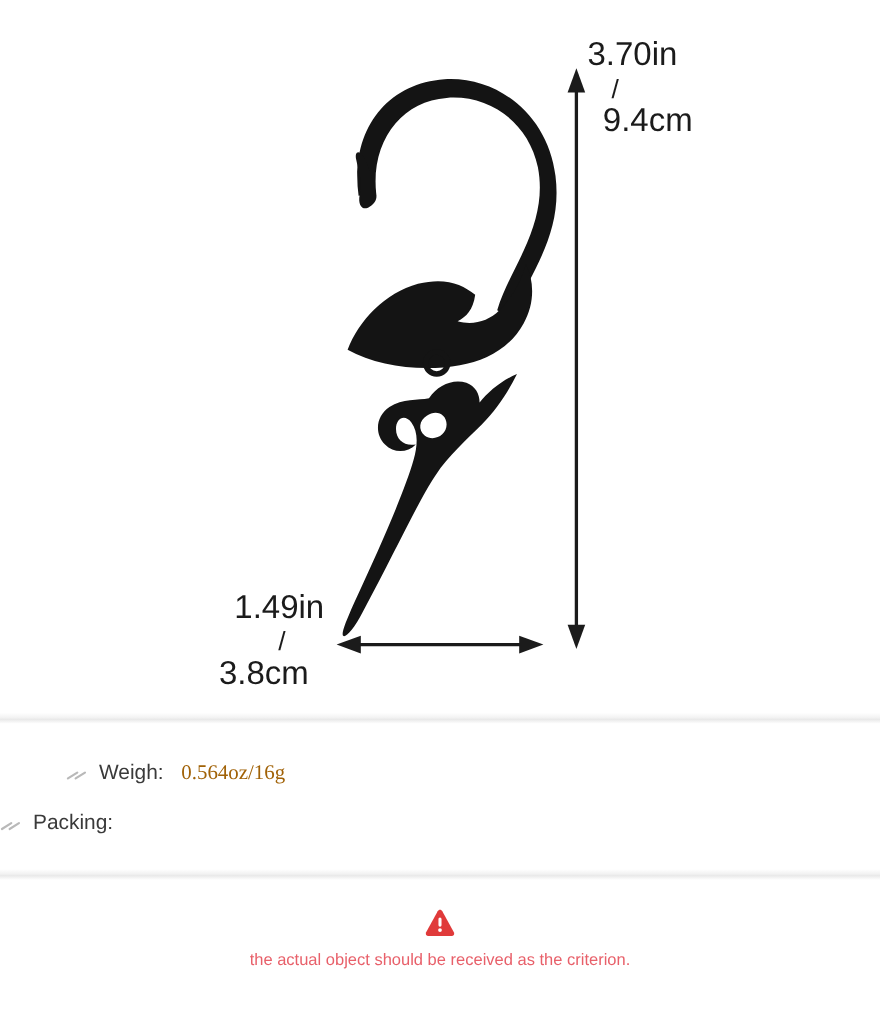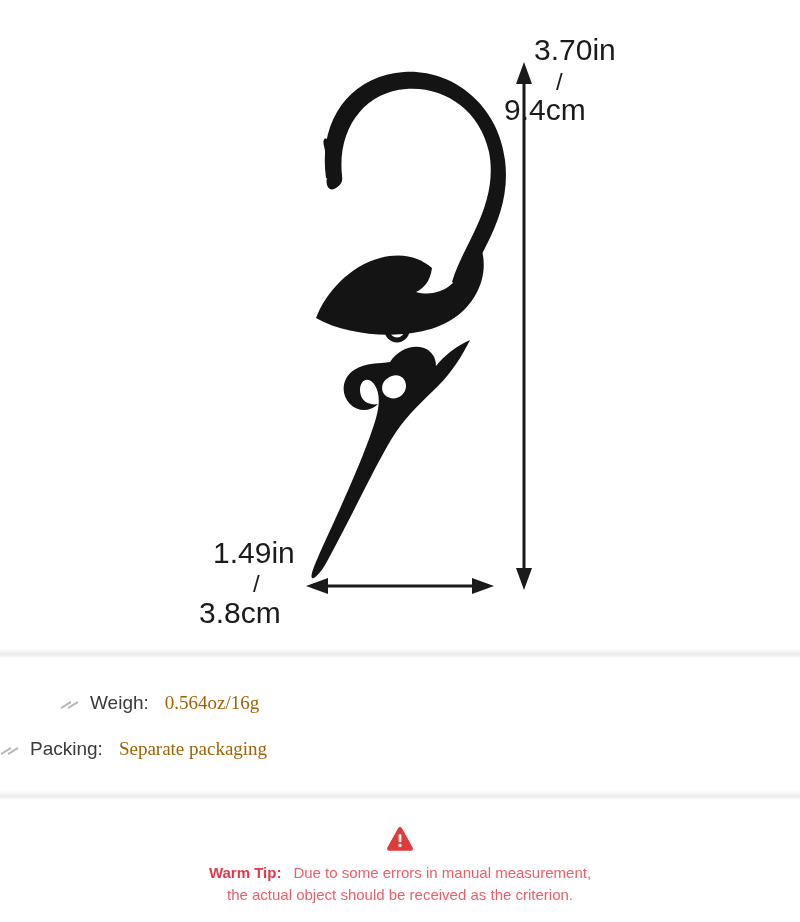--- a/index.html
+++ b/index.html
@@ -33,21 +33,21 @@
   .dim-label {
     position: absolute;
     font-family: Liberation Sans, sans-serif;
     font-size: 30px;
     color: #1b1b1b;
     white-space: nowrap;
     letter-spacing: 0px;
   }
   .dim-height-in { left: 534px; top: 33px; }
   .dim-height-slash { left: 556px; top: 68px; font-size: 24px; }
-  .dim-height-cm { left: 504px; top: 93px; }
+  .dim-height-cm { left: 548px; top: 93px; }
 
   .dim-width-in { left: 213px; top: 536px; }
   .dim-width-slash { left: 253px; top: 570px; font-size: 24px; }
   .dim-width-cm { left: 199px; top: 596px; }
 
   
   .divider {
     width: 800px;
     height: 10px;
     background: linear-gradient(to bottom, #ffffff 0%, #f2f2f2 45%, #e9e9e9 60%, #ffffff 100%);
@@ -230,30 +230,26 @@
     </div>
   </div>
 
   <div class="specs-row">
     <div class="spec-cell right">
       <span class="spec-mark">
           <span class="s1"></span>
           <span class="s2"></span>
         </span>
       <span class="spec-label">Packing:</span>
-      <span class="spec-value">Separate packaging</span>
     </div>
   </div>
 </div>
 
 <div class="divider"></div>
 
 <div class="tip-area">
   <svg class="tip-icon" viewBox="0 0 28 26">
     <path d="M14 1 C15 1 15.6 1.6 16.1 2.5 L26.6 21.4 C27.4 22.9 26.6 24.6 25 24.8 L3 24.8 C1.4 24.6 0.6 22.9 1.4 21.4 L11.9 2.5 C12.4 1.6 13 1 14 1 Z" fill="#e03a3a"></path>
     <rect x="12.6" y="8" width="2.8" height="8.4" rx="1.4" fill="#ffffff"></rect>
     <circle cx="14" cy="19.5" r="1.7" fill="#ffffff"></circle>
   </svg>
-  <div class="tip-line1">
-    <span class="tip-bold">Warm Tip:</span><span>Due to some errors in manual measurement,</span>
-  </div>
   <div class="tip-line2">the actual object should be received as the criterion.</div>
 </div>
 
 </body></html>

